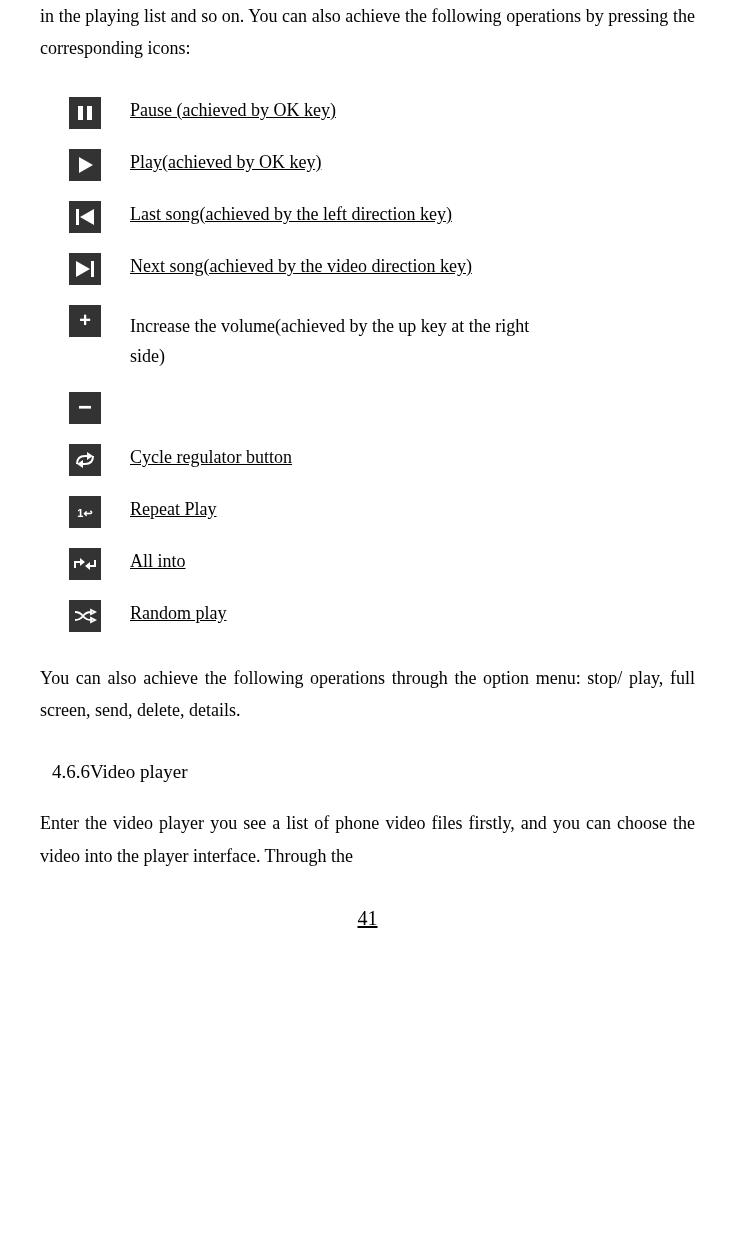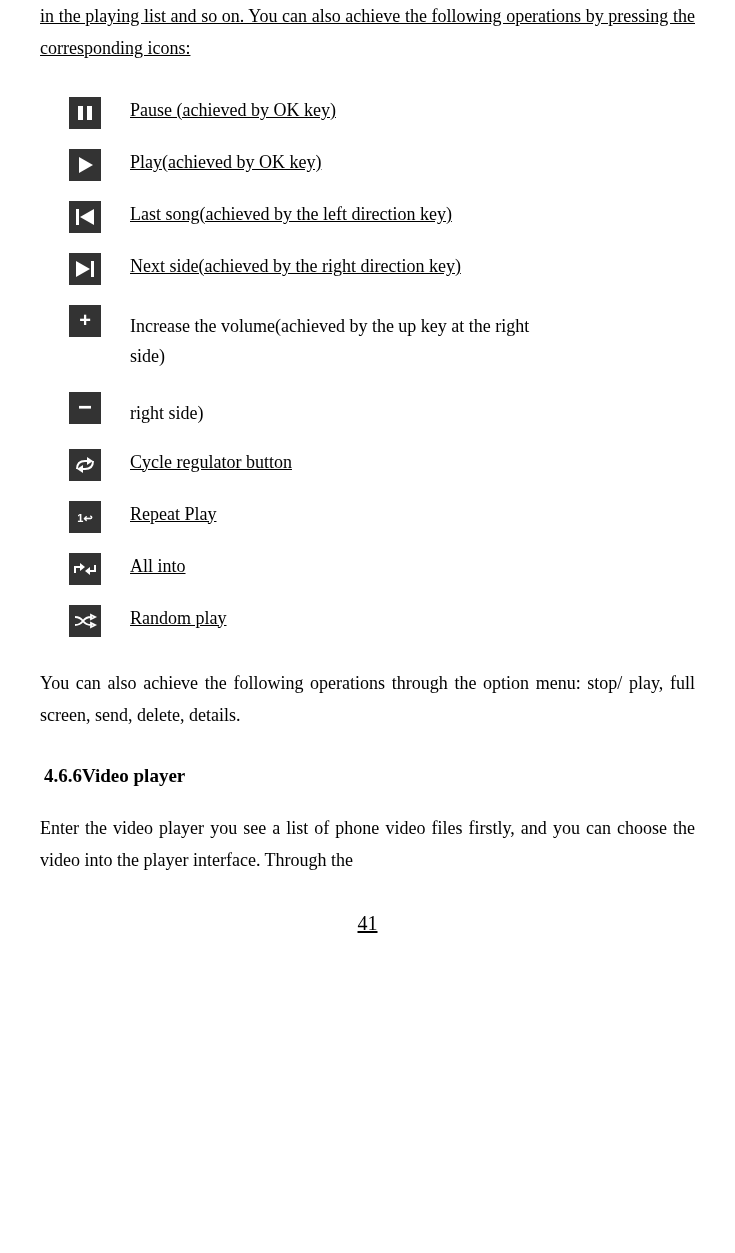--- a/index.html
+++ b/index.html
@@ -16,21 +16,20 @@
       font-size: 18px;
       color: #000000;
       padding: 0 40px;
       line-height: 1.6;
     }
 
     .intro-text {
       text-align: justify;
       margin-bottom: 30px;
       line-height: 1.8;
-      text-decoration: underline;
     }
 
     .icon-list {
       margin: 20px 0 30px 0;
     }
 
     .icon-row {
       display: flex;
       align-items: flex-start;
       margin-bottom: 18px;
@@ -62,23 +61,23 @@
       line-height: 1.7;
     }
 
     .option-menu-text {
       text-align: justify;
       margin: 20px 0 30px 0;
       line-height: 1.8;
     }
 
     .section-heading {
-      font-weight: bold;
+      font-weight: normal;
       font-size: 19px;
-      margin: 20px 0 20px 4px;
+      margin: 20px 0 20px 12px;
     }
 
     .section-body {
       text-align: justify;
       line-height: 1.8;
     }
 
     .page-number {
       text-align: center;
       margin-top: 30px;
@@ -138,21 +137,21 @@
   </div>
 
   <div class="icon-row">
     <div class="icon-cell">
       <svg class="icon-svg" viewBox="0 0 32 32">
         <rect width="32" height="32" fill="#333"></rect>
         <rect x="22" y="8" width="3" height="16" fill="white"></rect>
         <polygon points="7,8 21,16 7,24" fill="white"></polygon>
       </svg>
     </div>
-    <div class="icon-label">Next side(achieved by the right direction key)</div>
+    <div class="icon-label">Next song(achieved by the video direction key)</div>
   </div>
 
   <div class="icon-row-tall">
     <div class="icon-cell">
       <svg class="icon-svg" viewBox="0 0 32 32">
         <rect width="32" height="32" fill="#333"></rect>
         <text x="16" y="22" text-anchor="middle" fill="white" font-size="20" font-weight="bold" font-family="Arial">+</text>
       </svg>
     </div>
     <div class="multi-line-label">
@@ -162,21 +161,20 @@
   </div>
 
   <div class="icon-row-tall">
     <div class="icon-cell">
       <svg class="icon-svg" viewBox="0 0 32 32">
         <rect width="32" height="32" fill="#333"></rect>
         <text x="16" y="23" text-anchor="middle" fill="white" font-size="24" font-weight="bold" font-family="Arial">−</text>
       </svg>
     </div>
     <div class="multi-line-label">
-      <p>right side)</p>
     </div>
   </div>
 
   <div class="icon-row">
     <div class="icon-cell">
       <svg class="icon-svg" viewBox="0 0 32 32">
         <rect width="32" height="32" fill="#333"></rect>
         <path d="M8 20 Q8 12 16 12 L20 12" stroke="white" stroke-width="2" fill="none"></path>
         <polygon points="18,8 24,12 18,16" fill="white"></polygon>
         <path d="M24 12 Q24 20 16 20 L12 20" stroke="white" stroke-width="2" fill="none"></path>

